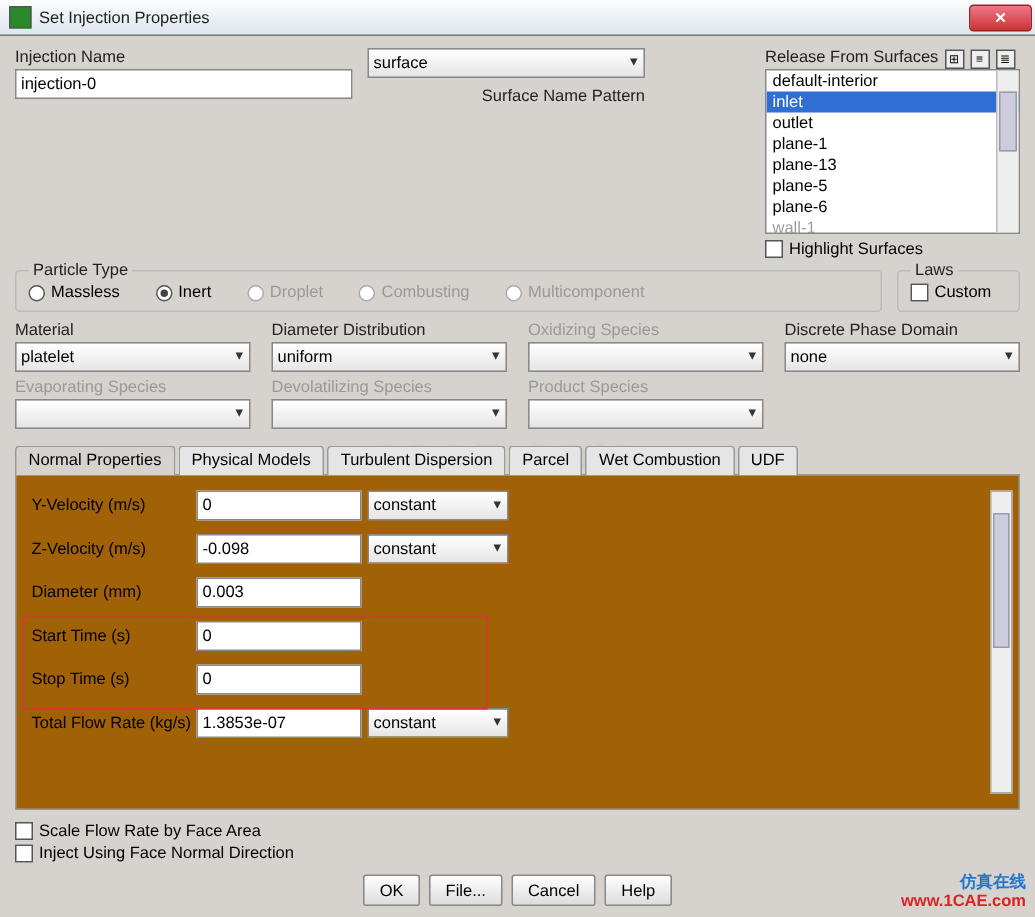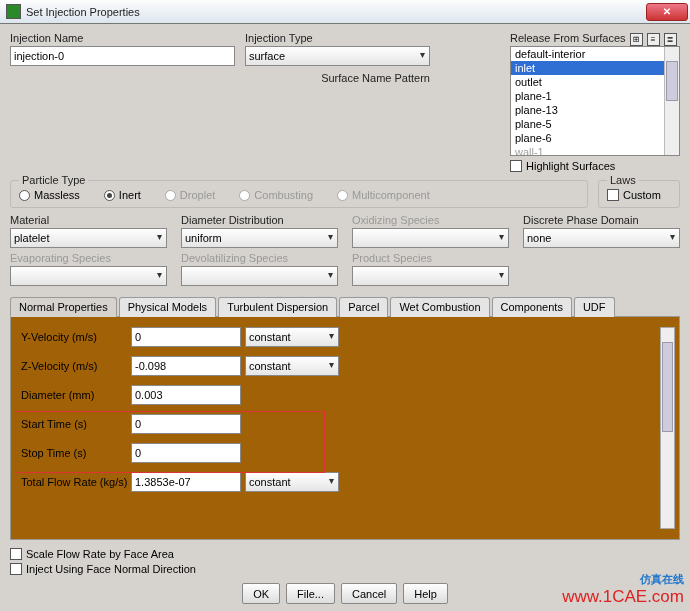--- a/index.html
+++ b/index.html
@@ -40,40 +40,39 @@
 .prow{display:flex;align-items:center;margin-bottom:9px}
 .prow .pl{width:110px}
 .prow .pf{width:110px}
 .prow .pd{width:94px;margin-left:4px}
 .redbox{position:absolute;border:1px solid #d33;pointer-events:none}
 .vscroll{position:absolute;right:4px;top:10px;bottom:10px;width:15px;background:#eee;border:1px solid #aaa}
 .vscroll .th{background:#ccd;border:1px solid #99a;margin:14px 1px;height:90px}
 .bottombtns{display:flex;gap:6px;justify-content:center;margin-top:8px}
 .watermark{position:absolute;right:6px;bottom:4px;text-align:right;font-size:13px}
 .watermark .cn{color:#27c;font-weight:bold}
-.watermark .url{color:#d22;font-weight:normal;font-size:17px}
+.watermark .url{color:#d22;font-weight:bold;font-size:11px}
 .bigwm{position:absolute;left:250px;top:290px;font-size:28px;color:#cfcfc9;letter-spacing:3px;font-weight:bold;pointer-events:none}
 </style>
 </head>
 <body>
 
 <div class="titlebar">
   <div class="tb-icon"></div>
   <span class="tb-title">Set Injection Properties</span>
   <div class="tb-close">✕</div>
 </div>
 
 <div class="main">
   <div class="row">
     <div class="col" style="width:225px">
       <span class="lbl">Injection Name</span>
       <input class="txt" value="injection-0" style="">
     </div>
     <div class="col" style="width:185px">
-      <span class="lbl">Injection Type</span>
       <div class="dd">
           <span>surface</span>
         </div>
       <div style="margin-top:6px;text-align:right">
         <span class="lbl">Surface Name Pattern</span>
       </div>
     </div>
     <div class="col" style="margin-left:auto">
       <div class="surfhead">
         <span class="lbl">Release From Surfaces</span>
@@ -179,21 +178,20 @@
   </div>
 
   <div class="bigwm">1CAE.COM</div>
 
   <div class="tabs">
     <div class="tab act">Normal Properties</div>
     <div class="tab">Physical Models</div>
     <div class="tab">Turbulent Dispersion</div>
     <div class="tab">Parcel</div>
     <div class="tab">Wet Combustion</div>
-    <div class="tab">Components</div>
     <div class="tab">UDF</div>
   </div>
 
   <div class="tbody">
     <div class="prow">
         <span class="pl">Y-Velocity (m/s)</span>
         <input class="txt pf" value="0" style="">
         <div class="dd pd">
           <span>constant</span>
         </div>

